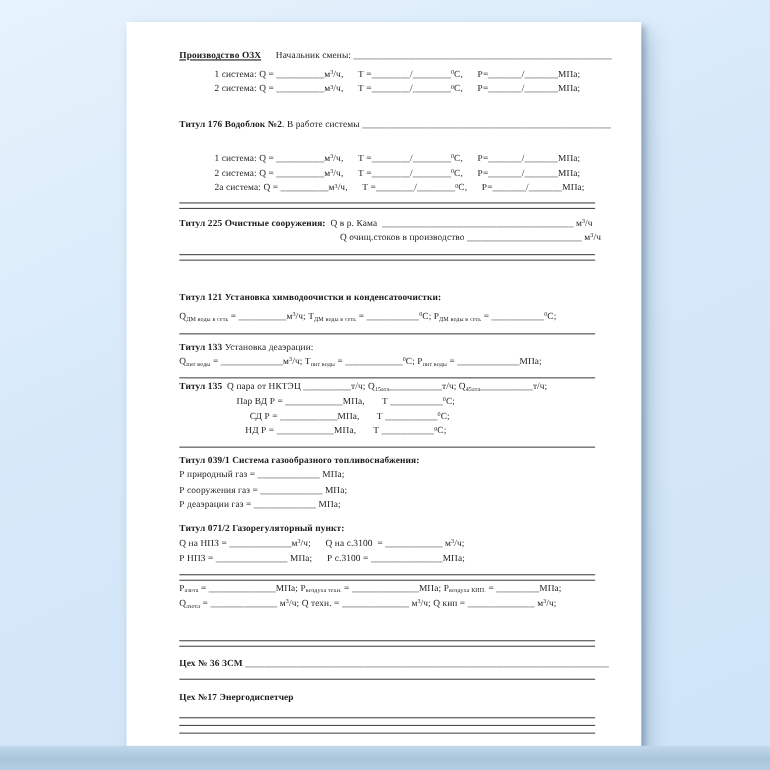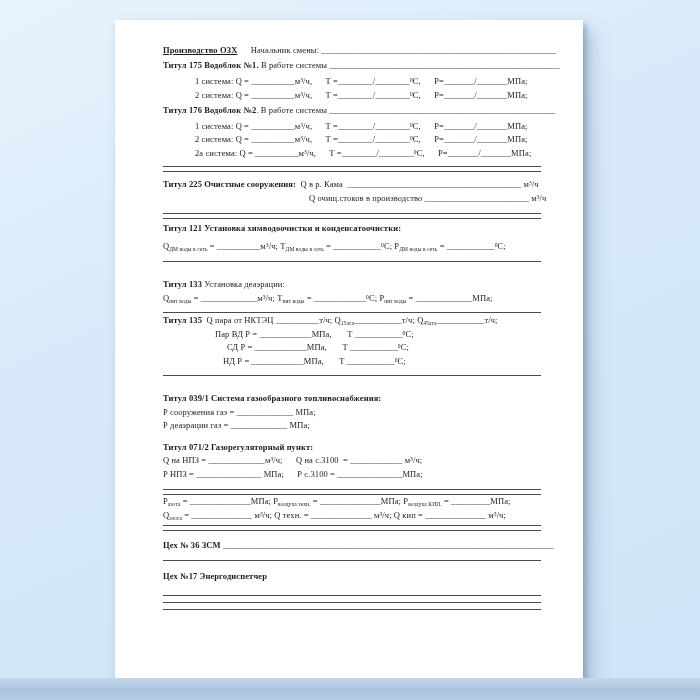--- a/index.html
+++ b/index.html
@@ -20,37 +20,36 @@
   .content{position:absolute;left:48px;top:24px;width:378px;}
   .row{
     font-size:8.5px;line-height:13.5px;white-space:pre;color:#1b1b1b;
     letter-spacing:0.1px;
   }
   .row b{font-weight:bold;}
   .row u{text-decoration:underline;text-align:right;}
   .row sub{font-size:5.5px;line-height:0;vertical-align:-1.5px;}
   .row sup{font-size:5.5px;line-height:0;vertical-align:2.5px;}
   .hrline{border-top:1px solid #4a4a4a;height:0;width:100%;}
-  .mt0{margin-top:0}.mt1{margin-top:1px}.mt2{margin-top:2px}.mt3{margin-top:3px}
-  .mt4{margin-top:4px}.mt5{margin-top:16px}.mt6{margin-top:6px}.mt7{margin-top:7px}
-  .mt8{margin-top:8px}.mt9{margin-top:9px}.mt10{margin-top:3px}
+  .mt0{margin-top:0}.mt1{margin-top:1px}.mt2{margin-top:18px}.mt3{margin-top:3px}
+  .mt4{margin-top:4px}.mt5{margin-top:5px}.mt6{margin-top:6px}.mt7{margin-top:7px}
+  .mt8{margin-top:8px}.mt9{margin-top:9px}.mt10{margin-top:27px}
   .mt12{margin-top:12px}
   .ind-sys{margin-left:32px}
   .ind-ochist{margin-left:146px}
   .ind-par{margin-left:52px}
   .ind-sd{margin-left:64px}
   .ind-nd{margin-left:60px}
 </style>
 </head>
 <body>
 
 <div class="paper">
   <div class="content">
       <div class="row mt0"><u><b>Производство ОЗХ</b></u>      Начальник смены: ______________________________________________________</div>
-      <div class="row mt1"><b>Титул 175 Водоблок №1.</b> В работе системы _____________________________________________________</div>
       <div class="row mt3 ind-sys">1 система: Q = __________м<sup>3</sup>/ч,      Т =________/________<sup>0</sup>С,      Р=_______/_______МПа;</div>
       <div class="row mt0 ind-sys">2 система: Q = __________м<sup>3</sup>/ч,      Т =________/________<sup>0</sup>С,      Р=_______/_______МПа;</div>
       <div class="row mt2"><b>Титул 176 Водоблок №2</b>. В работе системы ____________________________________________________</div>
       <div class="row mt2 ind-sys">1 система: Q = __________м<sup>3</sup>/ч,      Т =________/________<sup>0</sup>С,      Р=_______/_______МПа;</div>
       <div class="row mt0 ind-sys">2 система: Q = __________м<sup>3</sup>/ч,      Т =________/________<sup>0</sup>С,      Р=_______/_______МПа;</div>
       <div class="row mt0 ind-sys">2а система: Q = __________м<sup>3</sup>/ч,      Т =________/________<sup>0</sup>С,      Р=_______/_______МПа;</div>
       <div class="hrline mt6"></div>
       <div class="hrline mt4"></div>
       <div class="row mt6"><b>Титул 225 Очистные сооружения:</b>  Q в р. Кама  ________________________________________ м<sup>3</sup>/ч</div>
       <div class="row mt0 ind-ochist">Q очищ.стоков в производство ________________________ м<sup>3</sup>/ч</div>
@@ -61,20 +60,21 @@
       <div class="hrline mt8"></div>
       <div class="row mt5"><b>Титул 133</b> Установка деаэрации:</div>
       <div class="row mt0">Q<sub>пит воды</sub> = _____________м<sup>3</sup>/ч; Т<sub>пит воды</sub> = ____________<sup>0</sup>С; Р<sub>пит воды</sub> = _____________МПа;</div>
       <div class="hrline mt7"></div>
       <div class="row mt1"><b>Титул 135</b>  Q пара от НКТЭЦ __________т/ч; Q<sub>15ата</sub>___________т/ч; Q<sub>45ата</sub>___________т/ч;</div>
       <div class="row mt0 ind-par">Пар ВД Р = ____________МПа,       Т ___________<sup>0</sup>С;</div>
       <div class="row mt0 ind-sd">СД Р = ____________МПа,       Т ___________<sup>0</sup>С;</div>
       <div class="row mt0 ind-nd">НД Р = ____________МПа,       Т ___________<sup>0</sup>С;</div>
       <div class="hrline mt7"></div>
       <div class="row mt5"><b>Титул 039/1 Система газообразного топливоснабжения:</b></div>
+      <div class="row mt0">Р природный газ = _____________ МПа;</div>
       <div class="row mt0">Р сооружения газ = _____________ МПа;</div>
       <div class="row mt0">Р деаэрации газ = _____________ МПа;</div>
       <div class="row mt8"><b>Титул 071/2 Газорегуляторный пункт:</b></div>
       <div class="row mt0">Q на НПЗ = _____________м<sup>3</sup>/ч;      Q на с.3100  = ____________ м<sup>3</sup>/ч;</div>
       <div class="row mt0">Р НПЗ = _______________ МПа;      Р с.3100 = _______________МПа;</div>
       <div class="hrline mt8"></div>
       <div class="hrline mt4"></div>
       <div class="row mt0">Р<sub>азота</sub> = ______________МПа; Р<sub>воздуха техн.</sub> = ______________МПа; Р<sub>воздуха КИП.</sub> = _________МПа;</div>
       <div class="row mt0">Q<sub>азота</sub> = ______________ м<sup>3</sup>/ч; Q техн. = ______________ м<sup>3</sup>/ч; Q кип = ______________ м<sup>3</sup>/ч;</div>
       <div class="hrline mt10"></div>

